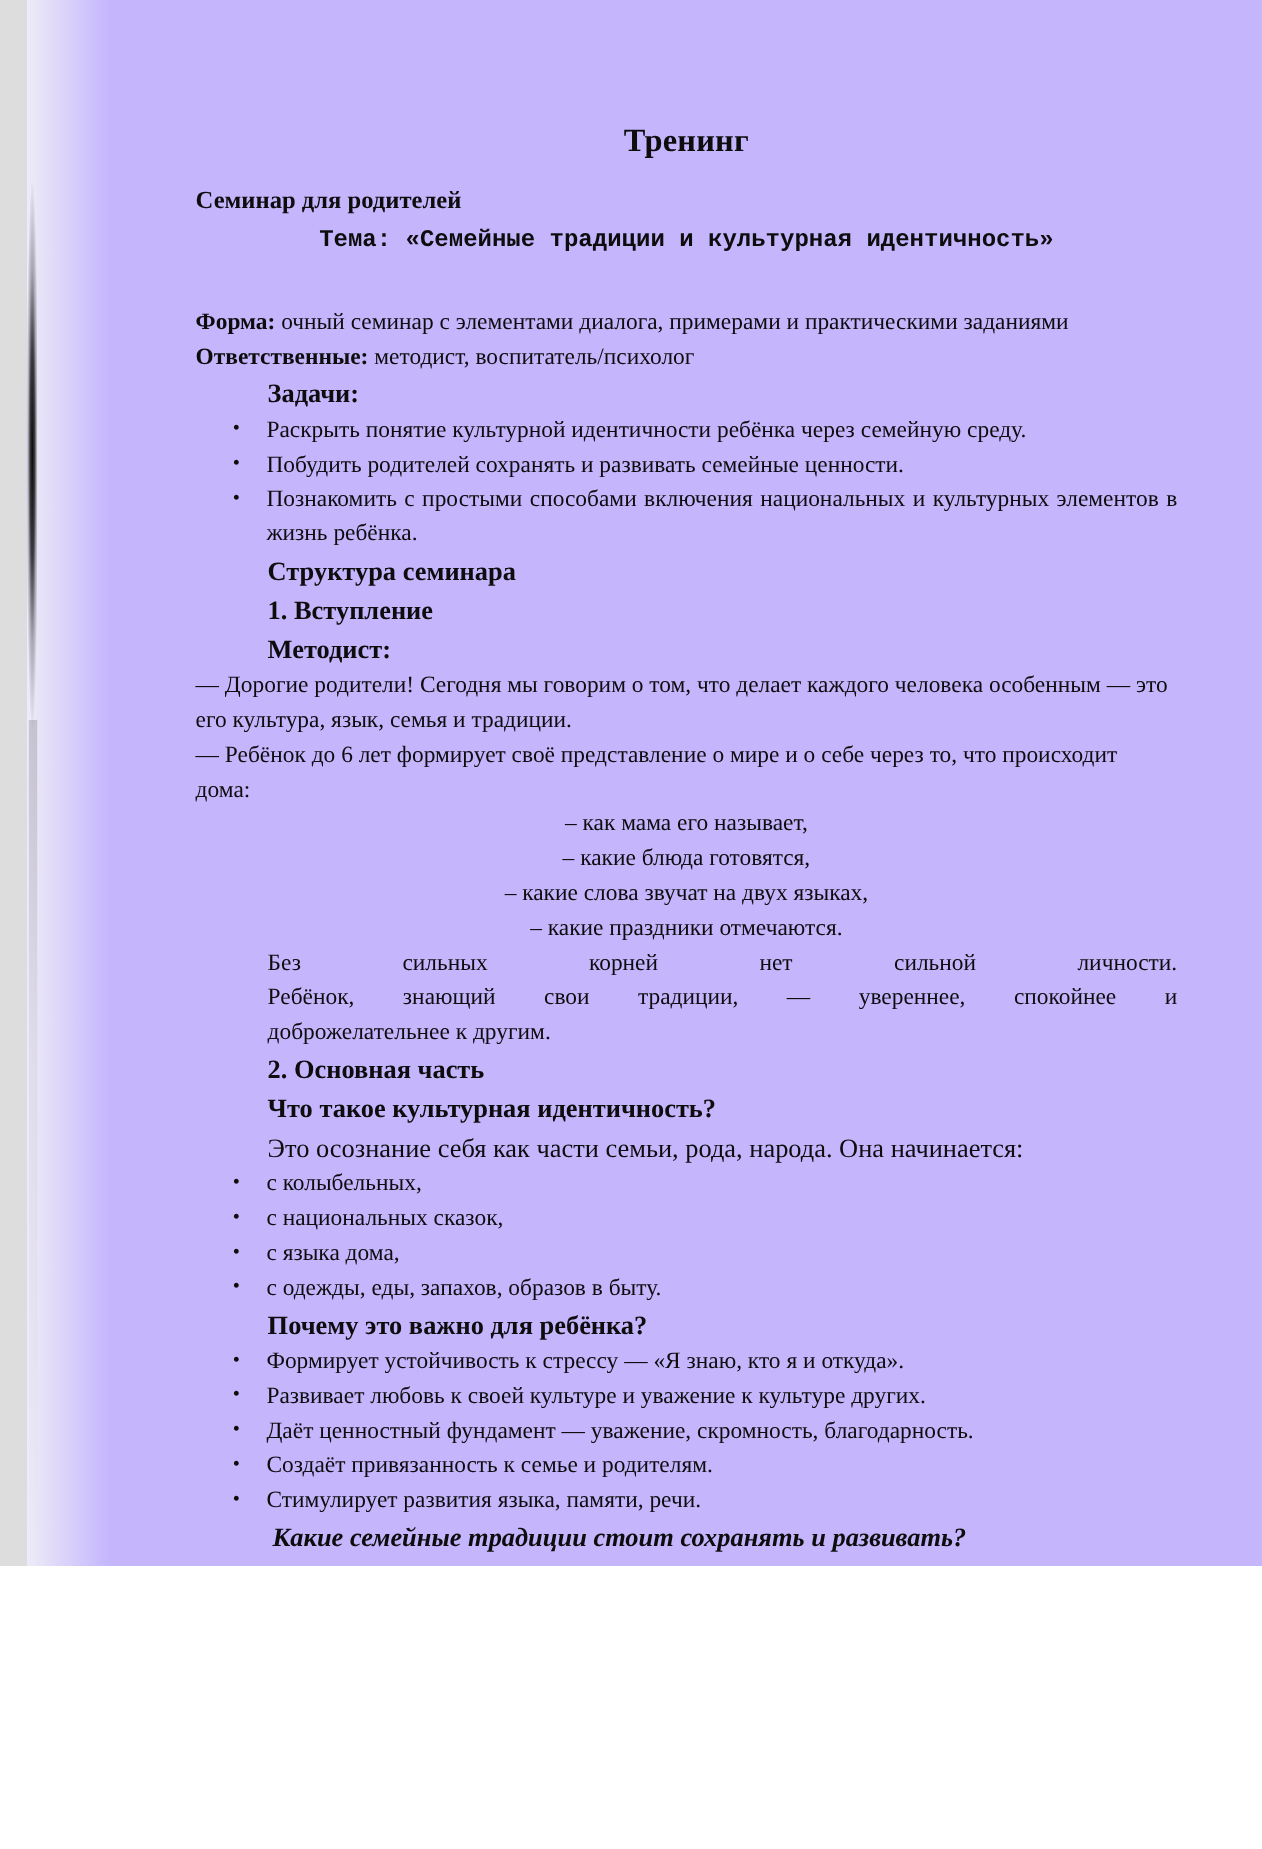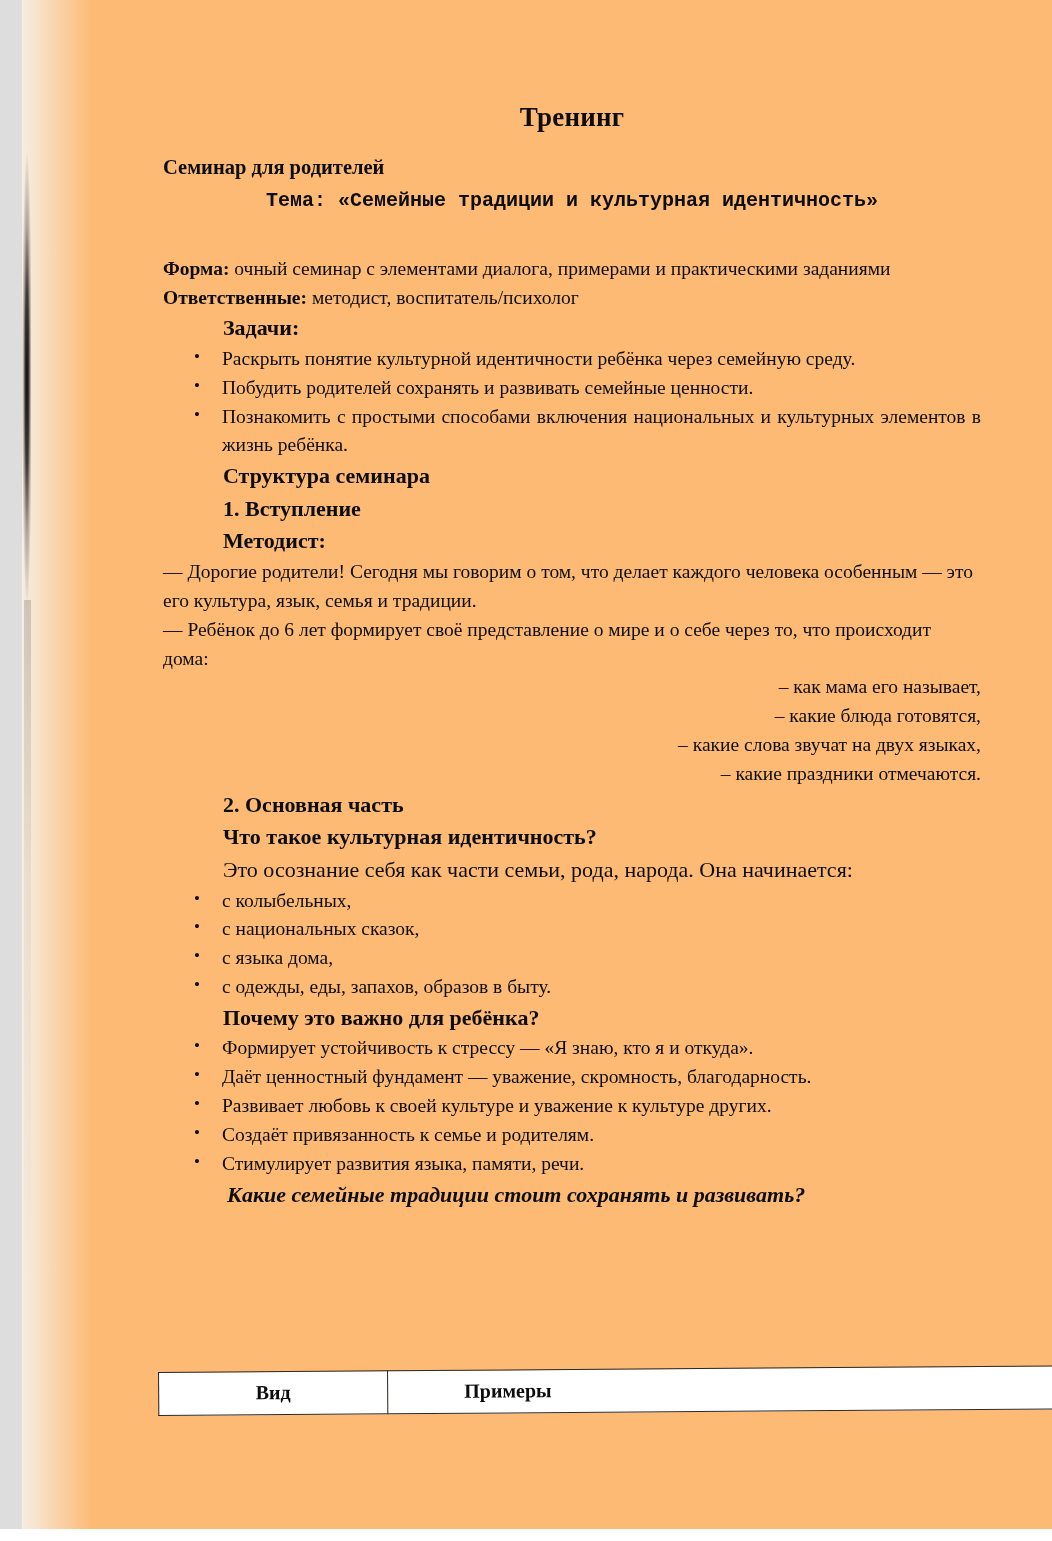--- a/index.html
+++ b/index.html
@@ -4,22 +4,22 @@
 <title>Тренинг — Семинар для родителей</title>
 <style>
   html, body {
     margin: 0;
     padding: 0;
     background: #ffffff;
   }
   .page {
     position: relative;
     width: 1052px;
-    height: 1529px;
-    background: #fdba74;
+    height: 1305px;
+    background: #c4b5fd;
     overflow: hidden;
     font-family: "Liberation Serif", "DejaVu Serif", serif;
     color: #0d0d0d;
   }
   
   .scan-margin {
     position: absolute;
     left: 0; top: 0;
     width: 22px; height: 1541px;
     background: #dddddd;
@@ -125,21 +125,21 @@
     left: 31px;
     top: -1px;
     font-size: 17px;
   }
   ul.bullets > li.nojust { text-align: left; }
 
   .dash-line {
     font-size: 19.5px;
     line-height: 1.48;
     margin: 0;
-    text-align: right;
+    text-align: center;
   }
 
   .just-para {
     font-size: 19.5px;
     line-height: 1.48;
     margin: 0;
     text-align: justify;
     text-align-last: left;
     text-indent: 60px;
   }
@@ -224,38 +224,43 @@
     <div class="sub-head">Методист:</div>
 
     <p class="para left">— Дорогие родители! Сегодня мы говорим о том, что делает каждого человека особенным — это его культура, язык, семья и традиции.</p>
     <p class="para left">— Ребёнок до 6 лет формирует своё представление о мире и о себе через то, что происходит дома:</p>
 
     <div class="dash-line">– как мама его называет,</div>
     <div class="dash-line">– какие блюда готовятся,</div>
     <div class="dash-line">– какие слова звучат на двух языках,</div>
     <div class="dash-line">– какие праздники отмечаются.</div>
 
+    <p class="just-para spread">
+      <span class="l1">Без сильных корней нет сильной личности.</span>
+      <span class="l2">Ребёнок, знающий свои традиции, — увереннее, спокойнее и</span>
+      <span class="l3">доброжелательнее к другим.</span>
+    </p>
 
     <div class="sub-head">2. Основная часть</div>
     <div class="sub-head">Что такое культурная идентичность?</div>
     <div class="sub-head" style="font-weight:normal;">Это осознание себя как части семьи, рода, народа. Она начинается:</div>
 
     <ul class="bullets">
       <li class="nojust">с колыбельных,</li>
       <li class="nojust">с национальных сказок,</li>
       <li class="nojust">с языка дома,</li>
       <li class="nojust">с одежды, еды, запахов, образов в быту.</li>
     </ul>
 
     <div class="sub-head">Почему это важно для ребёнка?</div>
 
     <ul class="bullets">
       <li class="nojust">Формирует устойчивость к стрессу — «Я знаю, кто я и откуда».</li>
+      <li class="nojust">Развивает любовь к своей культуре и уважение к культуре других.</li>
       <li class="nojust">Даёт ценностный фундамент — уважение, скромность, благодарность.</li>
-      <li class="nojust">Развивает любовь к своей культуре и уважение к культуре других.</li>
       <li class="nojust">Создаёт привязанность к семье и родителям.</li>
       <li class="nojust">Стимулирует развития языка, памяти, речи.</li>
     </ul>
 
     <div class="sub-head" style="padding-left:64px;font-style:italic;">Какие семейные традиции стоит сохранять и развивать?</div>
 
   </div>
 
   <div class="tbl-wrap">
     <table class="trad-table">

